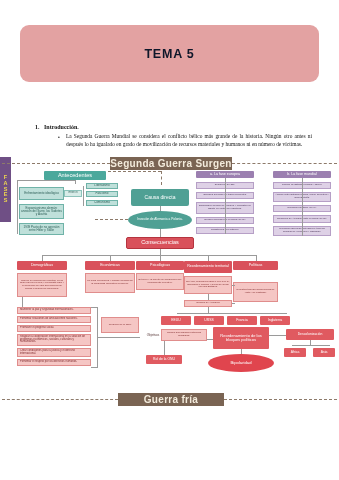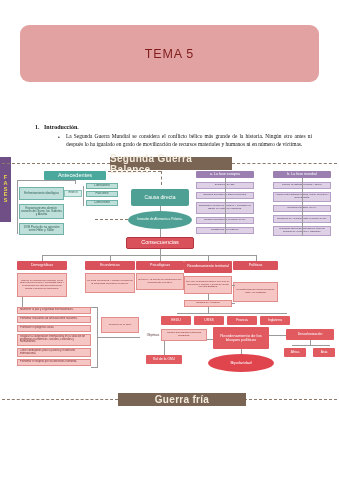--- a/index.html
+++ b/index.html
@@ -12,21 +12,21 @@
   }
   .page{position:absolute;inset:0;}
 
   
   .title-card{
     position:absolute;left:20px;top:25px;width:299px;height:57px;
     background:#e3a2a2;border-radius:9px;
     display:flex;flex-direction:column;align-items:center;justify-content:center;
     gap:5px;
   }
-  .title-main{font-size:12.5px;font-weight:normal;color:#7f1d1d;letter-spacing:.8px;}
+  .title-main{font-size:12.5px;font-weight:bold;color:#0f172a;letter-spacing:.8px;}
   .title-sub{font-size:9.5px;color:#111;letter-spacing:.1px;white-space:nowrap;}
 
   
   .intro-head{
     position:absolute;left:44px;top:124px;
     font-family:"Liberation Serif",serif;font-weight:bold;font-size:6px;color:#111;
   }
   .intro-num{position:absolute;left:35px;top:124px;font-family:"Liberation Serif",serif;font-weight:bold;font-size:6px;color:#111;}
   .bullet{position:absolute;left:58px;top:134px;font-size:5px;color:#111;}
   .intro-body{
@@ -39,21 +39,21 @@
   .diagram{position:absolute;left:0px;top:157px;width:339px;height:253px;}
 
   .dash-line{position:absolute;height:0;border-top:1px dashed #8d7a6a;}
 
   .banner{
     position:absolute;background:#7a6453;color:#f3ebdc;
     display:flex;align-items:center;justify-content:center;
     font-weight:bold;letter-spacing:.3px;
   }
   #banner-top{left:110px;top:0px;width:122px;height:13px;font-size:10px;}
-  #banner-bottom{left:118px;top:236px;width:128px;height:13px;font-size:10px;}
+  #banner-bottom{left:118px;top:236px;width:106px;height:13px;font-size:10px;}
 
   .chip{
     position:absolute;display:flex;align-items:center;justify-content:center;
     text-align:center;line-height:1.08;box-sizing:border-box;
     padding:1px 1px;overflow:hidden;
   }
   
   .teal-hdr{background:#4ba89c;color:#ffffff;font-size:5.6px;border-radius:1px;}
   .teal-box{background:#bfe0da;color:#2d5e57;font-size:3px;border:.5px solid #6fb3a8;}
   .teal-solid{background:#4fa094;color:#fff;font-size:5px;border-radius:2px;}
@@ -90,21 +90,21 @@
   <div class="intro-num">1.</div>
   <div class="intro-head">Introducción.</div>
   <div class="bullet">•</div>
   <div class="intro-body">La Segunda Guerra Mundial se considera el conflicto bélico más grande de la historia. Ningún otro antes ni después lo ha igualado en grado de movilización de recursos materiales y humanos ni en número de víctimas.</div>
 
   <div class="diagram">
 
     <div class="dash-line" style="left:2px;top:6px;width:108px;"></div>
     <div class="dash-line" style="left:232px;top:6px;width:105px;"></div>
 
-    <div class="banner" id="banner-top">Segunda Guerra Balance</div>
+    <div class="banner" id="banner-top">Segunda Guerra Surgen</div>
 
     <div class="dash-line" style="left:2px;top:242px;width:116px;"></div>
     <div class="dash-line" style="left:224px;top:242px;width:113px;"></div>
     <div class="banner" id="banner-bottom">Guerra fría</div>
 
     <div class="chip teal-hdr" style="left:44px;top:14px;width:62px;height:9px;">Antecedentes</div>
 
     <div class="conn v" style="left:17px;top:23px;height:9px;"></div>
     <div class="conn h" style="left:17px;top:23px;width:58px;"></div>
     <div class="conn v" style="left:75px;top:23px;height:4px;"></div>

